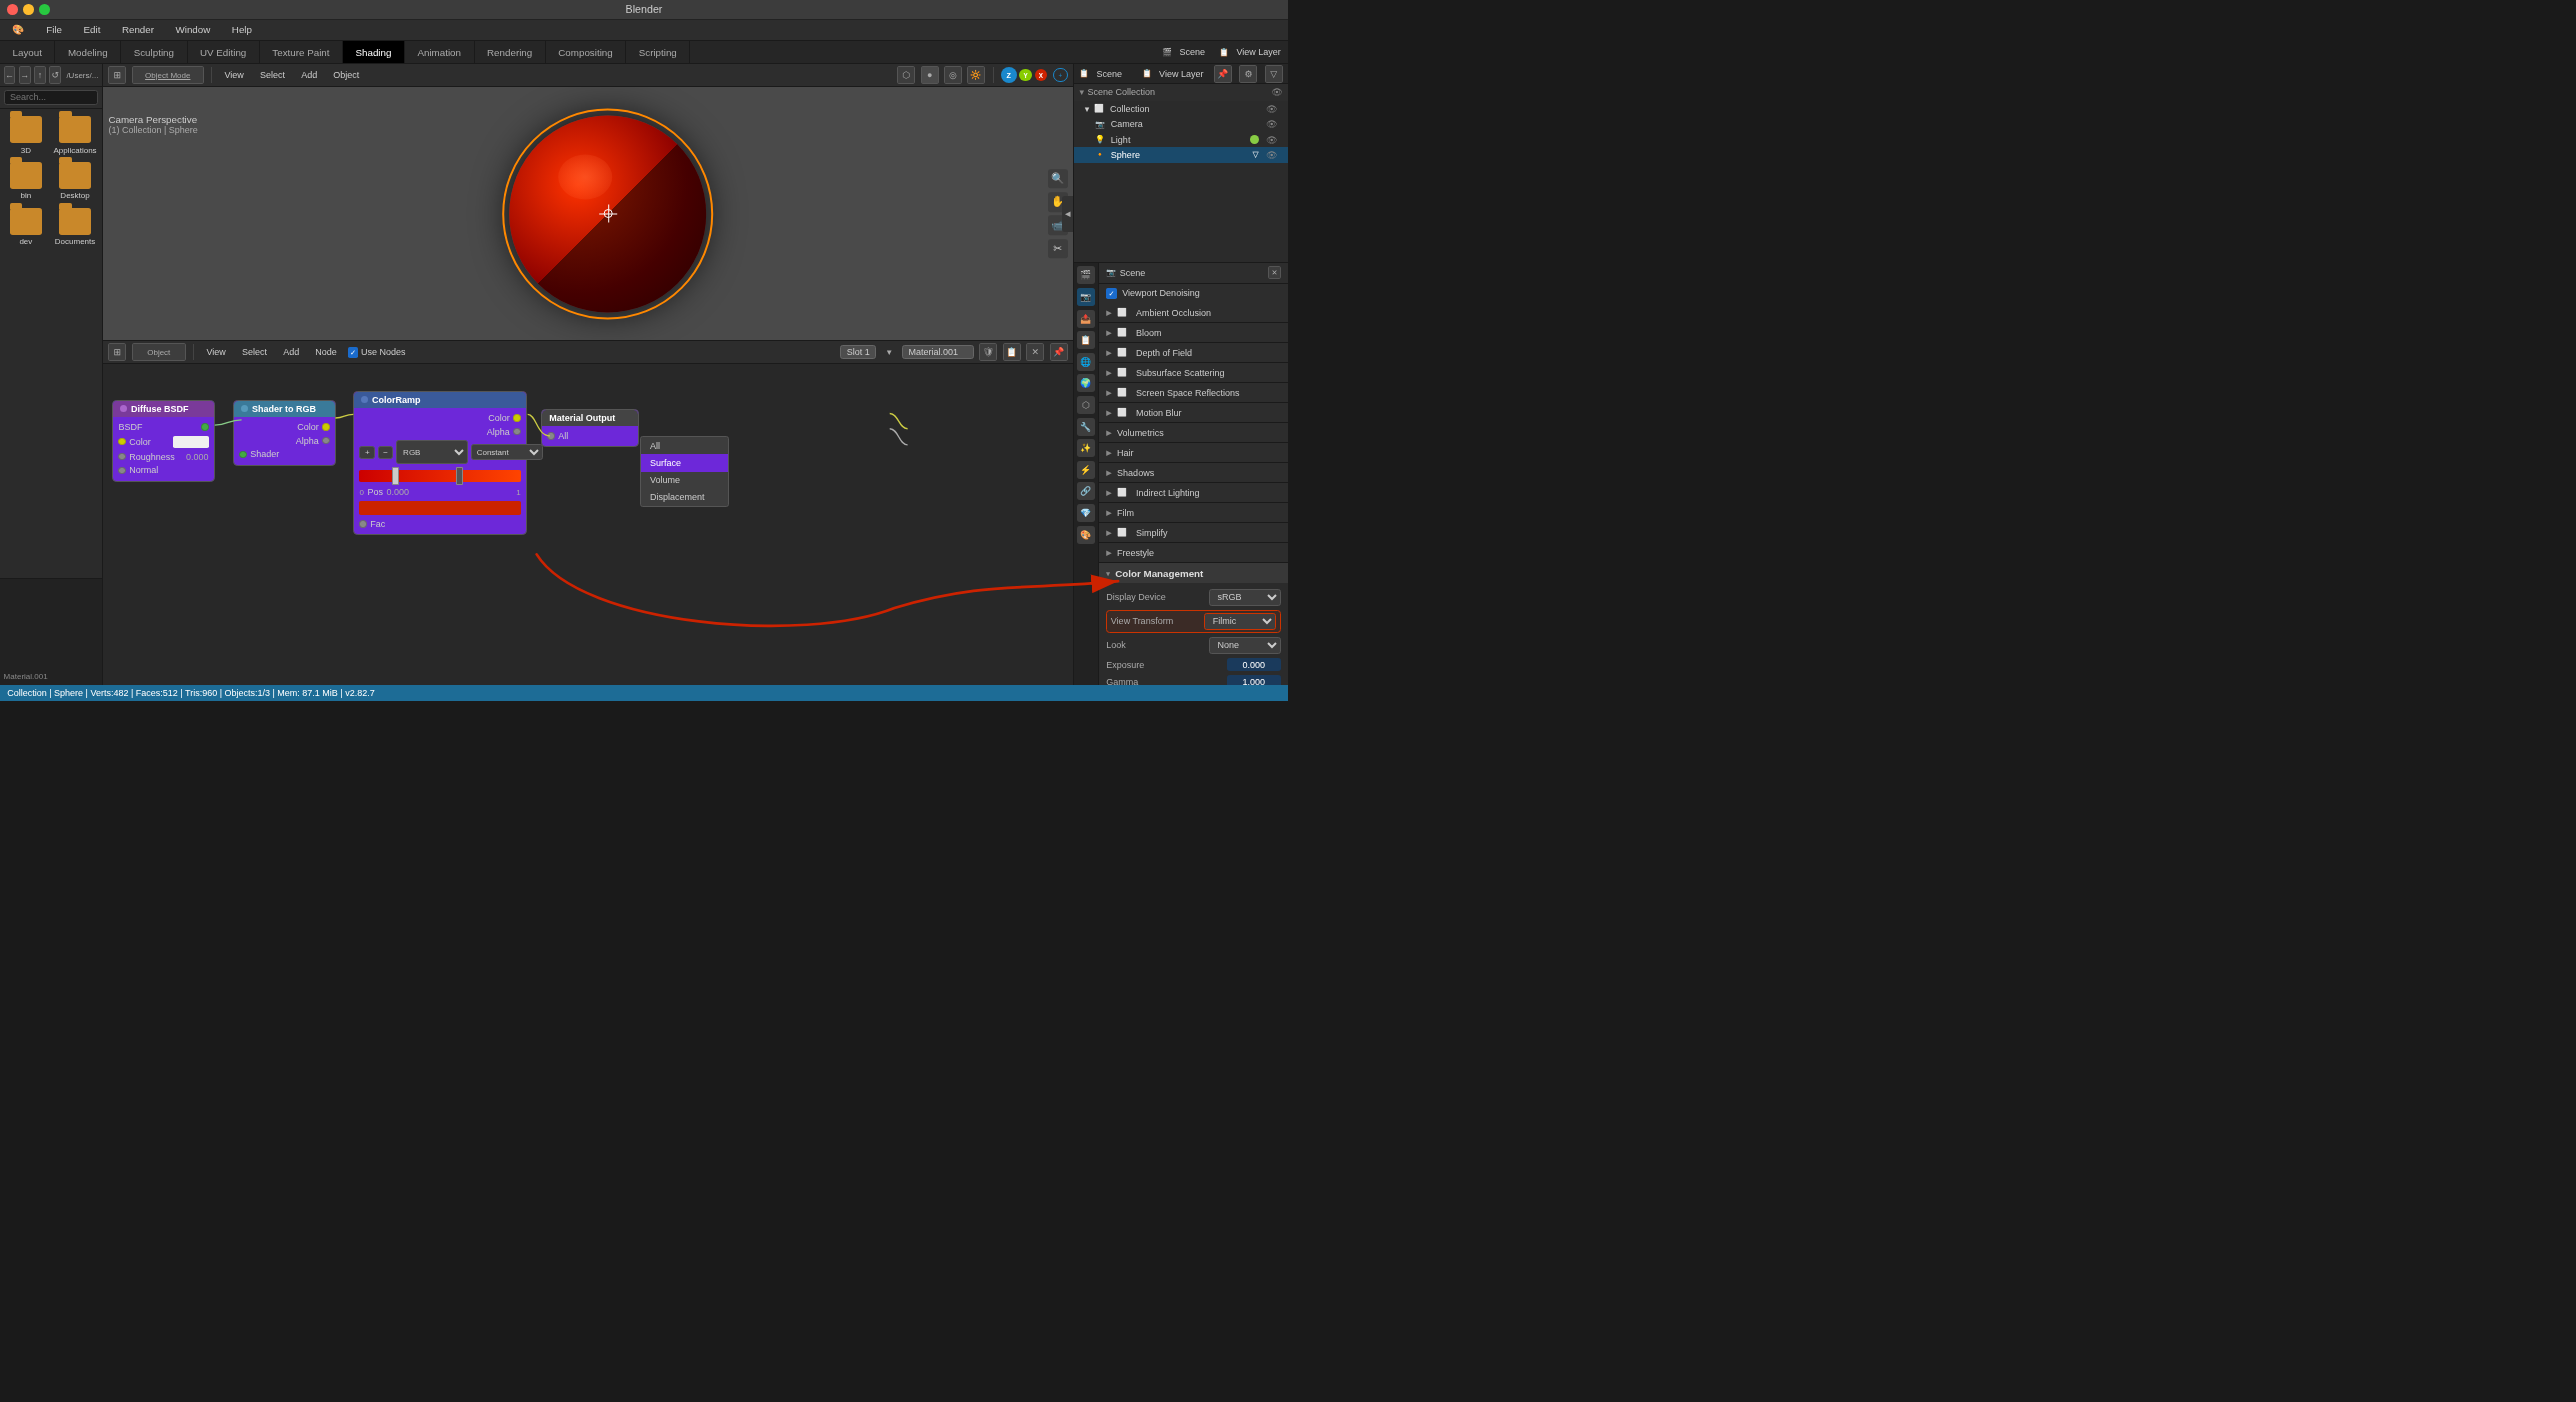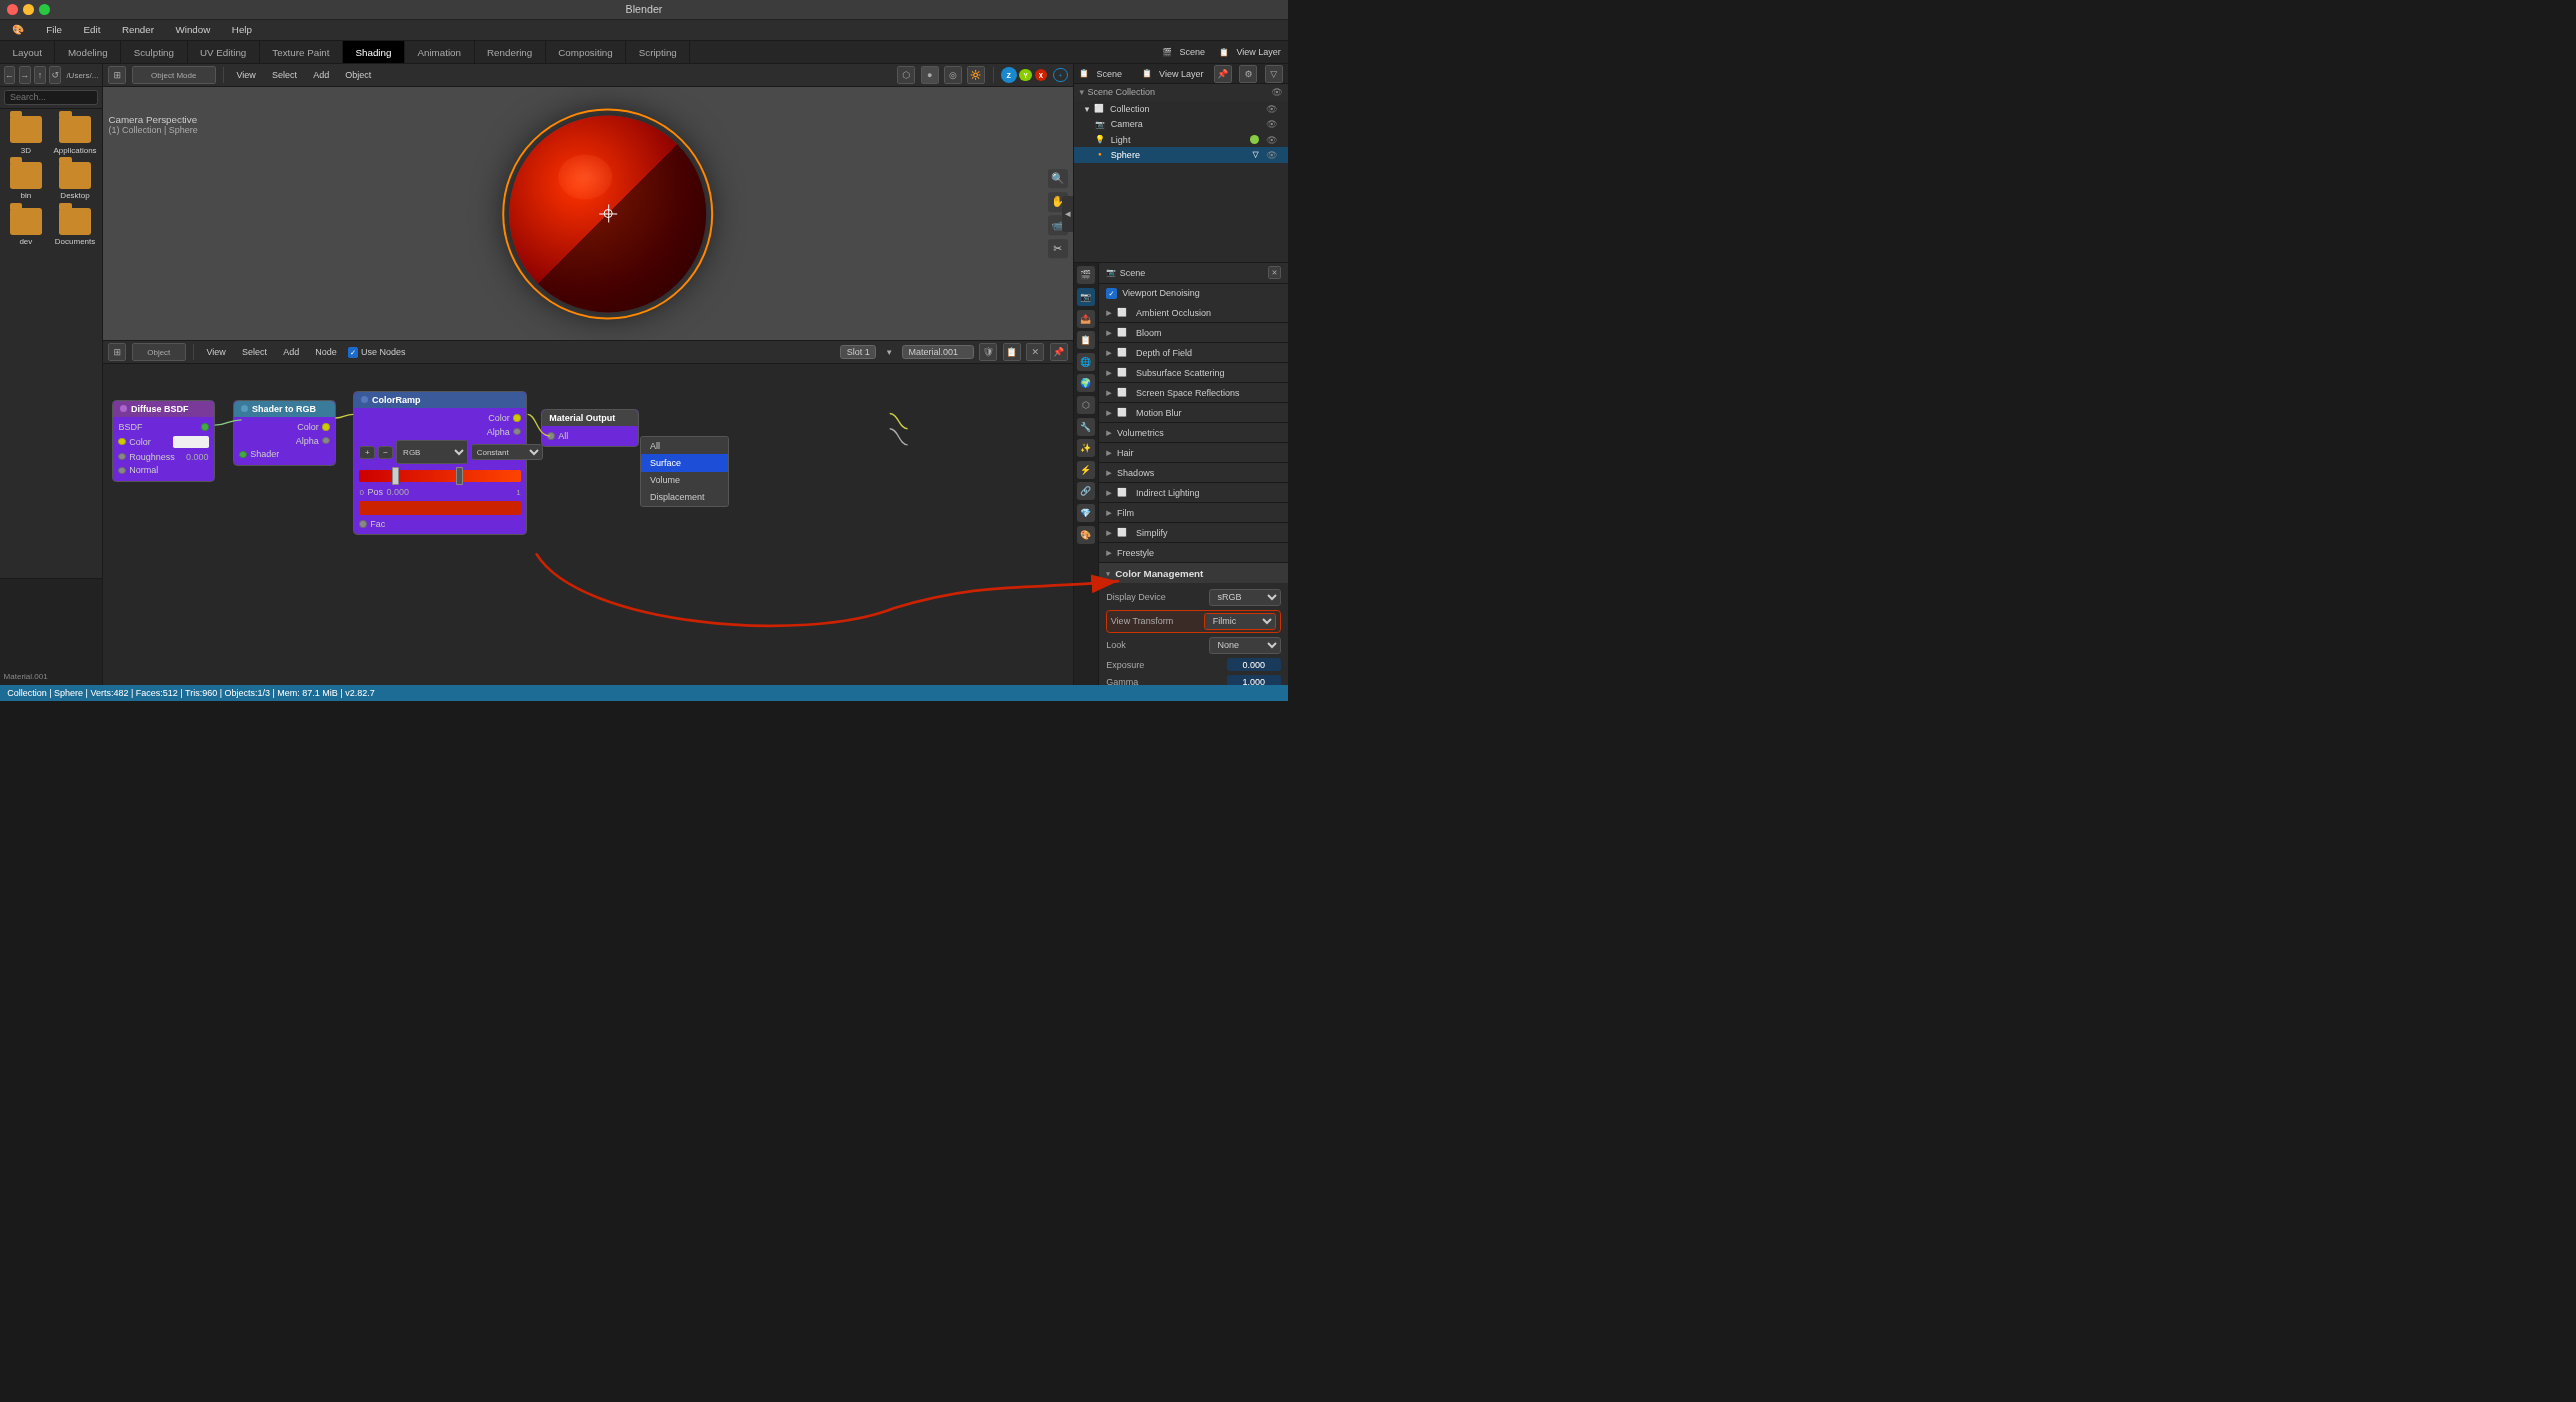--- a/index.html
+++ b/index.html
@@ -524,21 +524,21 @@
       border-radius: 2.7px;
       min-width: 89px;
       z-index: 100;
     }
     .dropdown-item {
       padding: 3.6px 9px;
       font-size: 9px;
       cursor: pointer;
       color: #ccc;
     }
-    .dropdown-item.highlighted { background: #1d4ed8; color: #fff; }
+    .dropdown-item.highlighted { background: #6d28d9; color: #fff; }
 
     
     .nav-dot-z {
       width: 16px; height: 16px;
       border-radius: 50%;
       background: #1a88cc;
       display: flex; align-items: center; justify-content: center;
       font-size: 7.2px; font-weight: bold; color: #fff;
     }
     .nav-dot-y {
@@ -714,21 +714,21 @@
       <div style="position:absolute;bottom:3.6px;left:3.6px;font-size:8px;color:#888;">Material.001</div>
     </div>
   </div>
 
   <div class="center-area">
 
     <div class="viewport">
 
       <div class="viewport-toolbar">
         <span class="tool-btn">⊞</span>
-        <span class="tool-btn" style="width:84px;font-size:8px;">Object Mode</span>
+        <span class="tool-btn" style="width:72px;font-size:8px;text-decoration:underline;">Object Mode</span>
         <div class="separator"></div>
         <span class="menu-item" style="font-size:9px;">View</span>
         <span class="menu-item" style="font-size:9px;">Select</span>
         <span class="menu-item" style="font-size:9px;">Add</span>
         <span class="menu-item" style="font-size:9px;">Object</span>
         <div style="flex:1;"></div>
 
         <span class="tool-btn" title="Wireframe">⬡</span>
         <span class="tool-btn" title="Solid" style="background:#4a4a4a;">●</span>
         <span class="tool-btn" title="Material Preview">◎</span>

